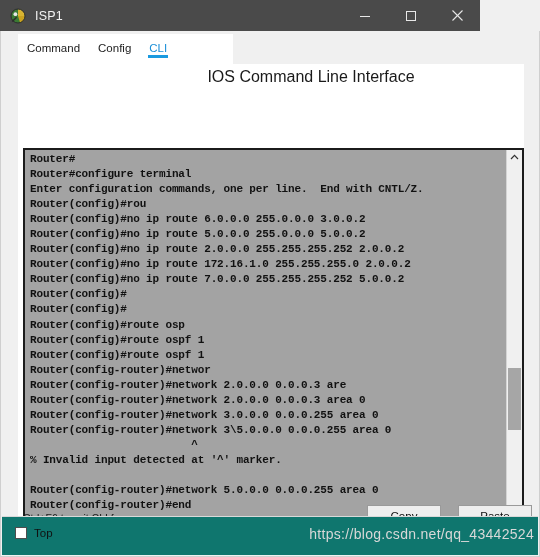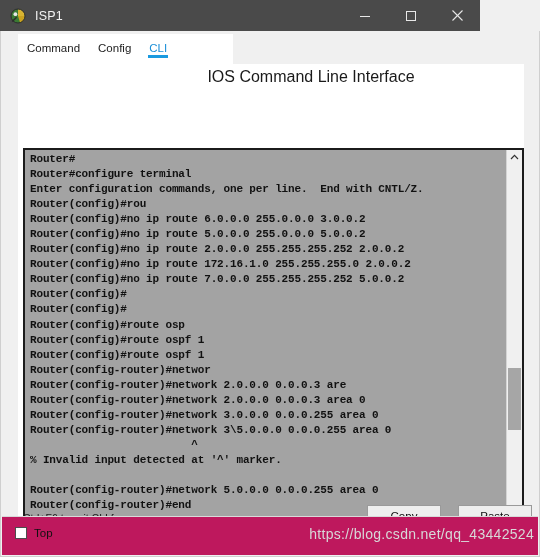--- a/index.html
+++ b/index.html
@@ -216,21 +216,21 @@
   .btn.copy { left: 349px; }
   .btn.paste { left: 440px; }
 
   
   .bottombar {
     position: absolute;
     left: 1px;
     right: 1px;
     bottom: 1px;
     height: 38px;
-    background: #be185d;
+    background: #0f766e;
     border-top: 1px solid #d9d9d9;
   }
   .chk-row {
     position: absolute;
     left: 13px;
     top: 10px;
     display: flex;
     align-items: center;
   }
   .chk-box {

